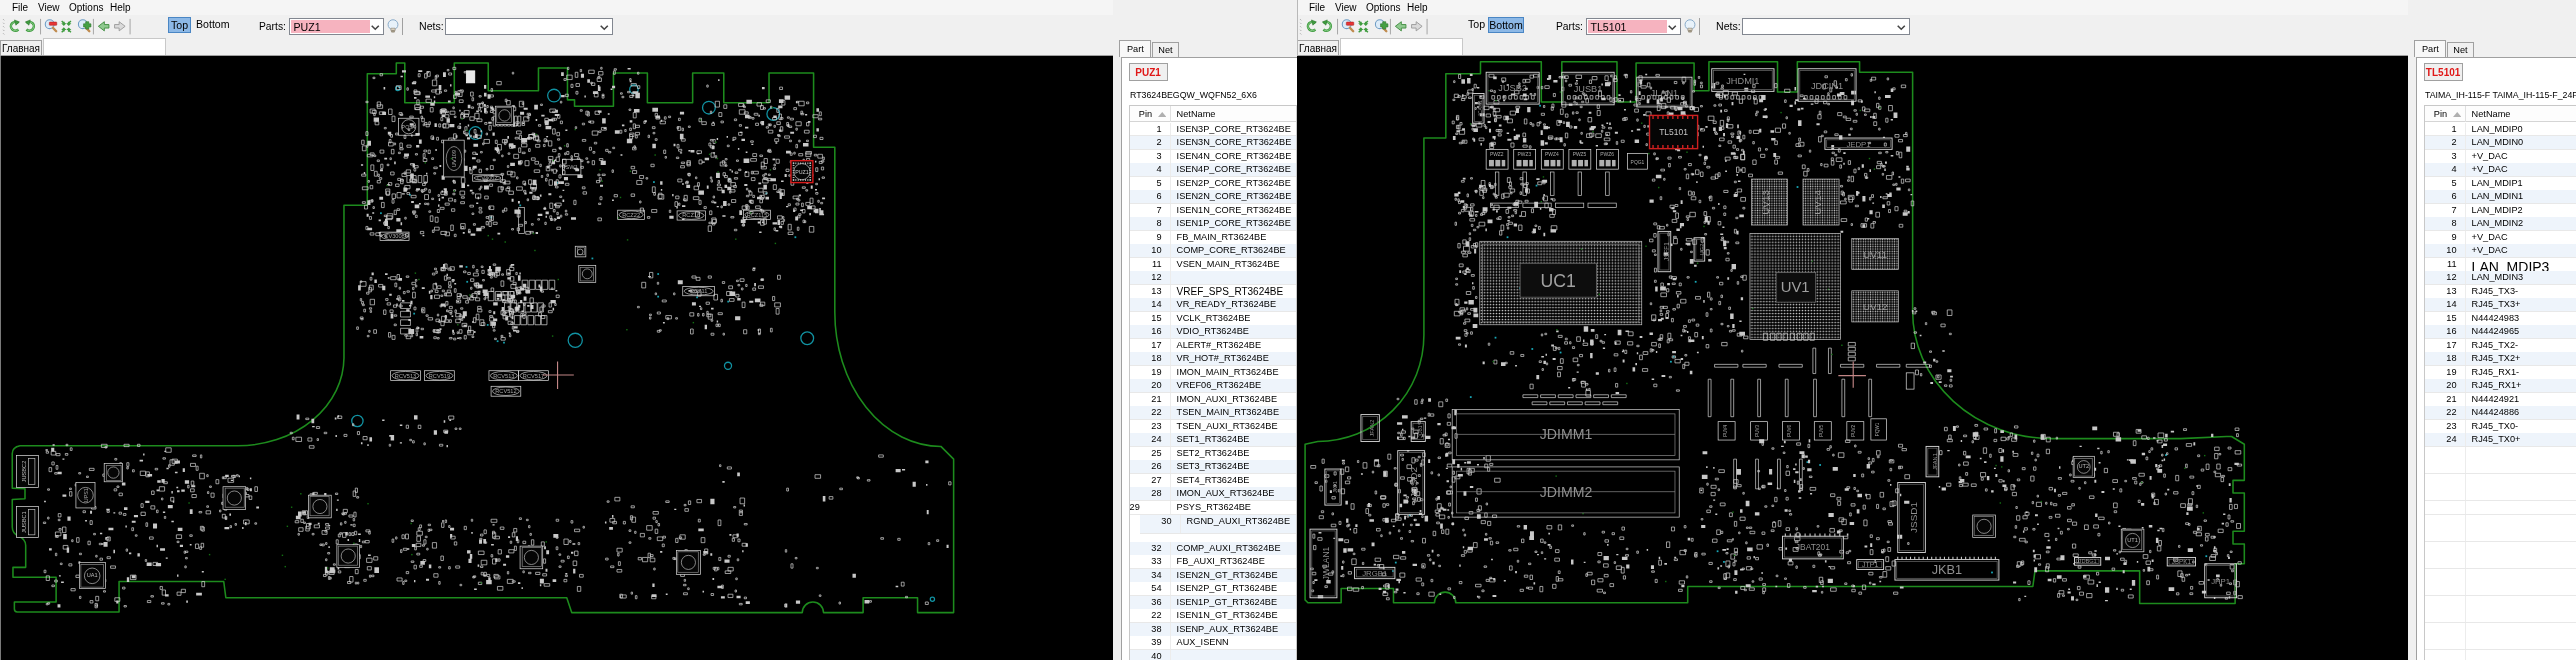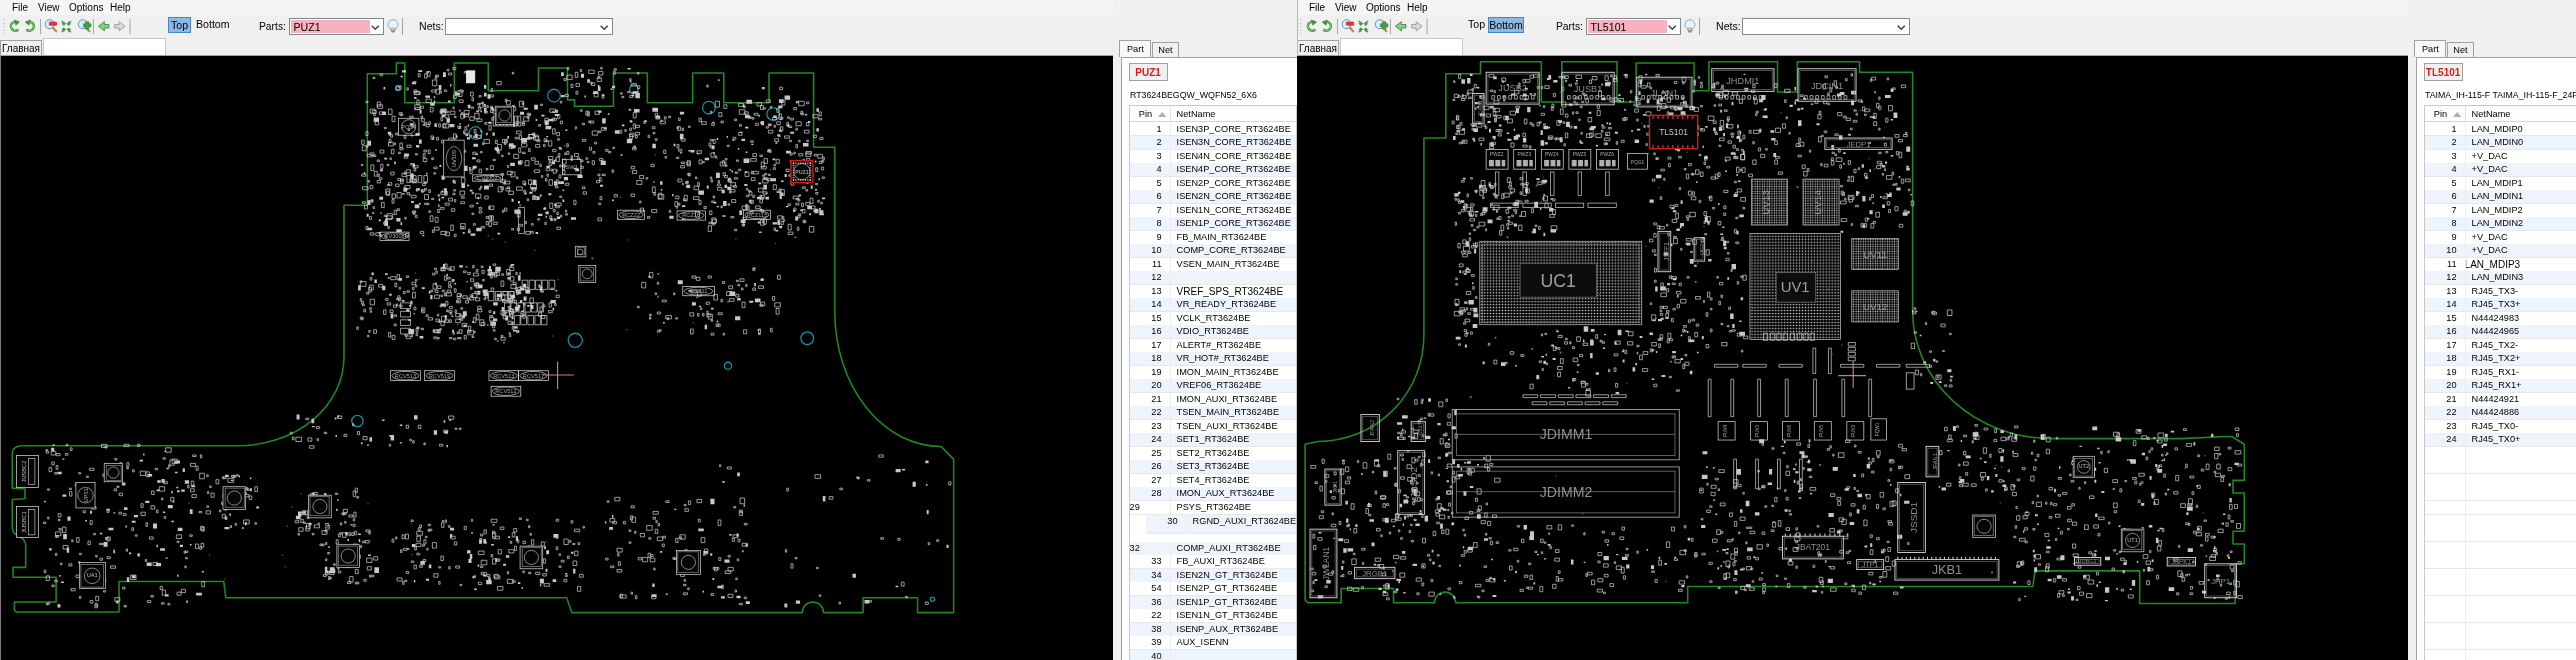--- a/index.html
+++ b/index.html
@@ -401,32 +401,32 @@
       <div style="position:absolute;left:0;top:381px;width:100%;height:13.5px;background:#eef4fb;border-bottom:0.7px solid #e8e8e8">
         <div style="position:absolute;left:0;top:1.4px;width:32px;text-align:right;font-size:9.2px">28</div>
         <div style="position:absolute;left:47px;top:1.4px;font-size:9.2px;white-space:nowrap">IMON_AUX_RT3624BE</div>
         <div style="position:absolute;left:40px;top:0;width:0.7px;height:100%;background:#ececec"></div>
       </div>
       <div style="position:absolute;left:0;top:395px;width:100%;height:13.5px;background:#ffffff;border-bottom:0.7px solid #e8e8e8">
         <div style="position:absolute;left:0;top:1.4px;width:32px;font-size:9.2px">29</div>
         <div style="position:absolute;left:47px;top:1.4px;font-size:9.2px;white-space:nowrap">PSYS_RT3624BE</div>
         <div style="position:absolute;left:40px;top:0;width:0.7px;height:100%;background:#ececec"></div>
       </div>
-      <div style="position:absolute;left:16px;top:409px;width:100%;height:19px;background:#eef4fb;border-bottom:0.7px solid #e8e8e8">
+      <div style="position:absolute;left:10px;top:409px;width:100%;height:19px;background:#eef4fb;border-bottom:0.7px solid #e8e8e8">
         <div style="position:absolute;left:0;top:1.4px;width:32px;text-align:right;font-size:9.2px">30</div>
         <div style="position:absolute;left:47px;top:1.4px;font-size:9.2px;white-space:nowrap">RGND_AUXI_RT3624BE</div>
         <div style="position:absolute;left:40px;top:0;width:0.7px;height:100%;background:#ececec"></div>
       </div>
       <div style="position:absolute;left:0;top:442px;width:100%;height:23px;background:#a3a3a3;border-bottom:0.7px solid #e8e8e8">
         <div style="position:absolute;left:0;top:1.4px;width:32px;text-align:right;font-size:9.2px">31</div>
         <div style="position:absolute;left:47px;top:1.4px;font-size:9.2px;white-space:nowrap">VSEN_AUXI_RT3624BE</div>
         <div style="position:absolute;left:40px;top:0;width:0.7px;height:100%;background:#ececec"></div>
       </div>
       <div style="position:absolute;left:0;top:436px;width:100%;height:13.5px;background:#eef4fb;border-bottom:0.7px solid #e8e8e8">
-        <div style="position:absolute;left:0;top:1.4px;width:32px;font-size:9.2px">32</div>
+        <div style="position:absolute;left:0;top:1.4px;width:32px;text-align:right;font-size:9.2px">32</div>
         <div style="position:absolute;left:47px;top:1.4px;font-size:9.2px;white-space:nowrap">COMP_AUXI_RT3624BE</div>
         <div style="position:absolute;left:40px;top:0;width:0.7px;height:100%;background:#ececec"></div>
       </div>
       <div style="position:absolute;left:0;top:449px;width:100%;height:13.5px;background:#ffffff;border-bottom:0.7px solid #e8e8e8">
         <div style="position:absolute;left:0;top:1.4px;width:32px;text-align:right;font-size:9.2px">33</div>
         <div style="position:absolute;left:47px;top:1.4px;font-size:9.2px;white-space:nowrap">FB_AUXI_RT3624BE</div>
         <div style="position:absolute;left:40px;top:0;width:0.7px;height:100%;background:#ececec"></div>
       </div>
       <div style="position:absolute;left:0;top:463px;width:100%;height:13.5px;background:#eef4fb;border-bottom:0.7px solid #e8e8e8">
         <div style="position:absolute;left:0;top:1.4px;width:32px;text-align:right;font-size:9.2px">34</div>
@@ -832,21 +832,21 @@
         <div style="position:absolute;left:47px;top:1.4px;font-size:9.2px;white-space:nowrap">+V_DAC</div>
         <div style="position:absolute;left:40px;top:0;width:0.7px;height:100%;background:#ececec"></div>
       </div>
       <div style="position:absolute;left:0;top:138px;width:100%;height:13.5px;background:#eef4fb;border-bottom:0.7px solid #e8e8e8">
         <div style="position:absolute;left:0;top:1.4px;width:32px;text-align:right;font-size:9.2px">10</div>
         <div style="position:absolute;left:47px;top:1.4px;font-size:9.2px;white-space:nowrap">+V_DAC</div>
         <div style="position:absolute;left:40px;top:0;width:0.7px;height:100%;background:#ececec"></div>
       </div>
       <div style="position:absolute;left:0;top:152px;width:100%;height:13.5px;background:#ffffff;border-bottom:0.7px solid #e8e8e8">
         <div style="position:absolute;left:0;top:1.4px;width:32px;text-align:right;font-size:9.2px">11</div>
-        <div style="position:absolute;left:40px;top:1.4px;font-size:10px;white-space:nowrap">LAN_MDIP3</div>
+        <div style="position:absolute;left:47px;top:1.4px;font-size:14px;white-space:nowrap">LAN_MDIP3</div>
         <div style="position:absolute;left:40px;top:0;width:0.7px;height:100%;background:#ececec"></div>
       </div>
       <div style="position:absolute;left:0;top:165px;width:100%;height:13.5px;background:#eef4fb;border-bottom:0.7px solid #e8e8e8">
         <div style="position:absolute;left:0;top:1.4px;width:32px;text-align:right;font-size:9.2px">12</div>
         <div style="position:absolute;left:47px;top:1.4px;font-size:9.2px;white-space:nowrap">LAN_MDIN3</div>
         <div style="position:absolute;left:40px;top:0;width:0.7px;height:100%;background:#ececec"></div>
       </div>
       <div style="position:absolute;left:0;top:179px;width:100%;height:13.5px;background:#ffffff;border-bottom:0.7px solid #e8e8e8">
         <div style="position:absolute;left:0;top:1.4px;width:32px;text-align:right;font-size:9.2px">13</div>
         <div style="position:absolute;left:47px;top:1.4px;font-size:9.2px;white-space:nowrap">RJ45_TX3-</div>

